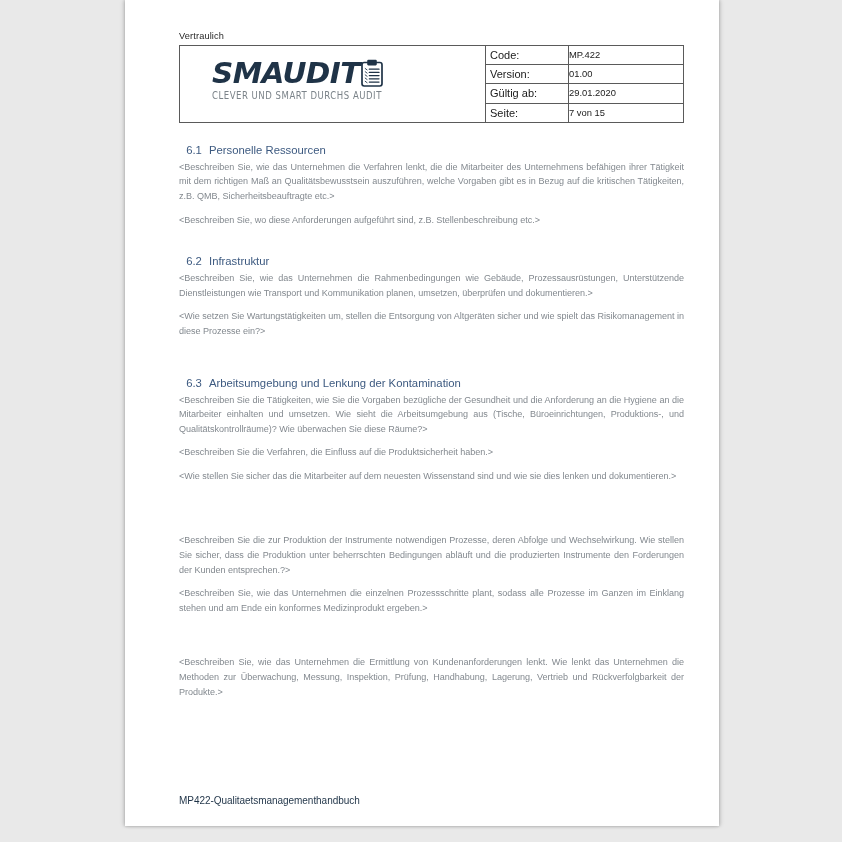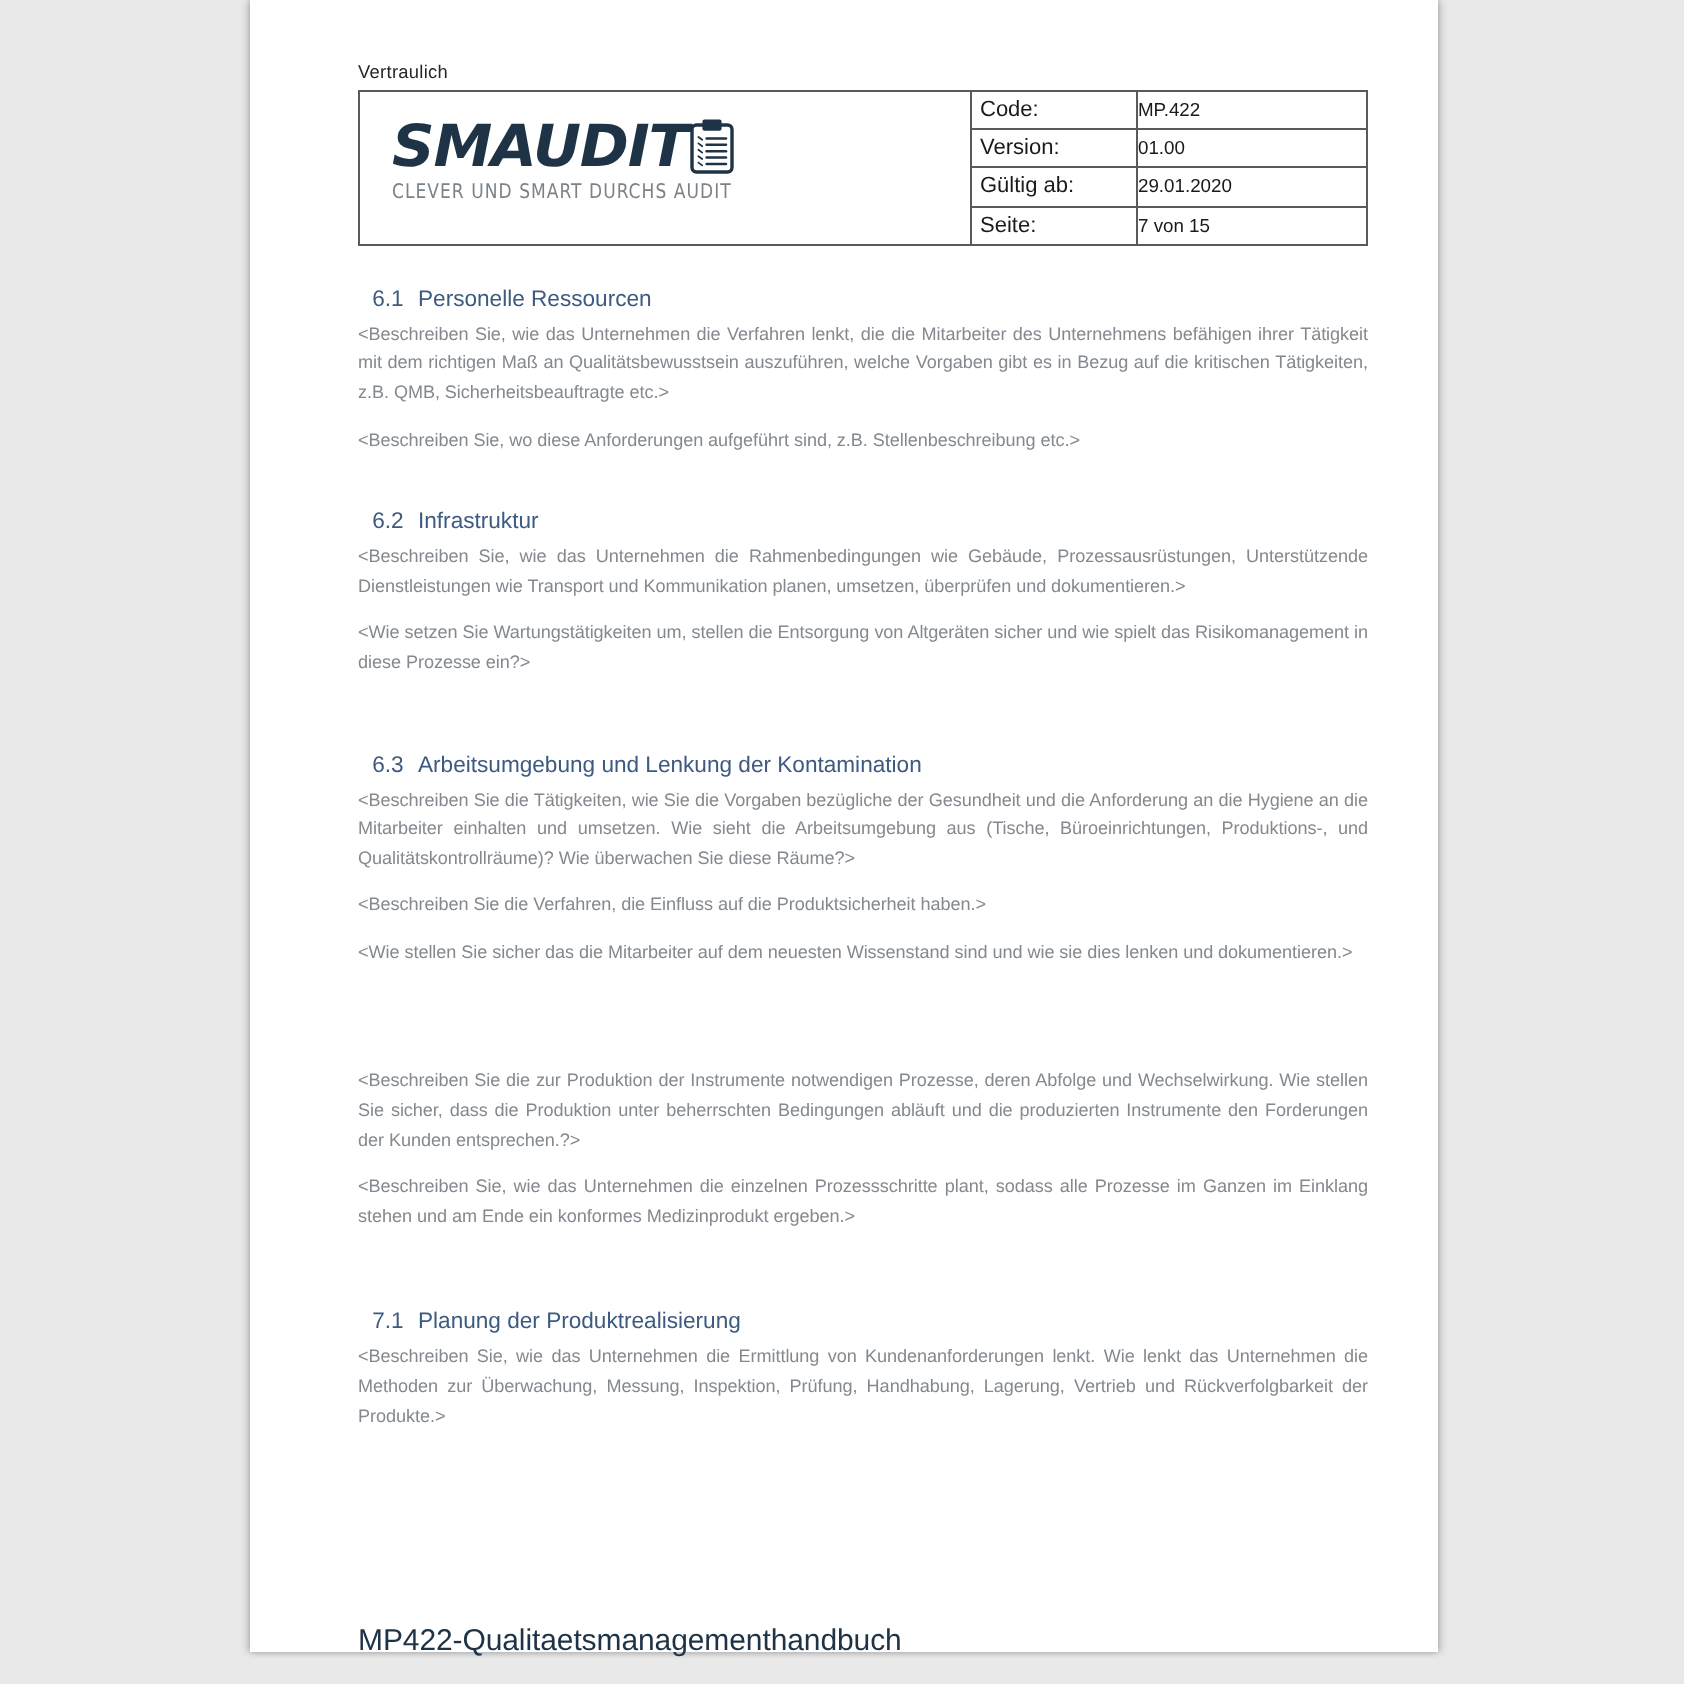--- a/index.html
+++ b/index.html
@@ -77,21 +77,21 @@
     text-align: left;
     padding: 1px 4px 1px 0 !important;
     height: 16.2px;
     line-height: 14px;
     white-space: nowrap;
   }
 
   
   .logo-wrap {
     position: absolute;
-    left: 16px;
+    left: 32px;
     top: 12px;
     width: 275px;
     height: 48px;
   }
   .logo-main {
     display: flex;
     align-items: flex-start;
   }
   .logo-word {
     font-family: "DejaVu Sans", sans-serif;
@@ -159,23 +159,23 @@
   .sp-1 { height: 2px; }
   .sp-2 { height: 9px; }
   .sp-4 { height: 26px; }
   .sp-5 { height: 36px; }
   .sp-h1 { height: 5px; }
 
   
   .footer {
     position: absolute;
     left: 54px;
-    top: 812px;
-    font-family: "Liberation Sans", sans-serif;
-    font-size: 15px;
+    top: 795px;
+    font-family: "Liberation Sans", sans-serif;
+    font-size: 10px;
     color: #1f3347;
     letter-spacing: -0.05px;
   }
 </style>
 </head>
 <body>
 
 <div class="page">
   <div class="page-inner">
 
@@ -262,21 +262,20 @@
       <div class="sp-2"></div>
 
       <div class="sp-h1"></div>
       <p class="body">&lt;Beschreiben Sie die zur Produktion der Instrumente notwendigen Prozesse, deren Abfolge und Wechselwirkung. Wie stellen Sie sicher, dass die Produktion unter beherrschten Bedingungen abläuft und die produzierten Instrumente den Forderungen der Kunden entsprechen.?&gt;</p>
       <div class="sp-2"></div>
       <p class="body">&lt;Beschreiben Sie, wie das Unternehmen die einzelnen Prozessschritte plant, sodass alle Prozesse im Ganzen im Einklang stehen und am Ende ein konformes Medizinprodukt ergeben.&gt;</p>
 
       <div class="sp-5"></div>
       <div class="sp-1"></div>
 
-      <h2 class="h2"><span class="num">7.1</span><span>Planung der Produktrealisierung</span></h2>
       <div class="sp-1"></div>
       <p class="body">&lt;Beschreiben Sie, wie das Unternehmen die Ermittlung von Kundenanforderungen lenkt. Wie lenkt das Unternehmen die Methoden zur Überwachung, Messung, Inspektion, Prüfung, Handhabung, Lagerung, Vertrieb und Rückverfolgbarkeit der Produkte.&gt;</p>
 
     </div>
   </div>
 
   <div class="footer">MP422-Qualitaetsmanagementhandbuch</div>
 </div>
 
 </body></html>

